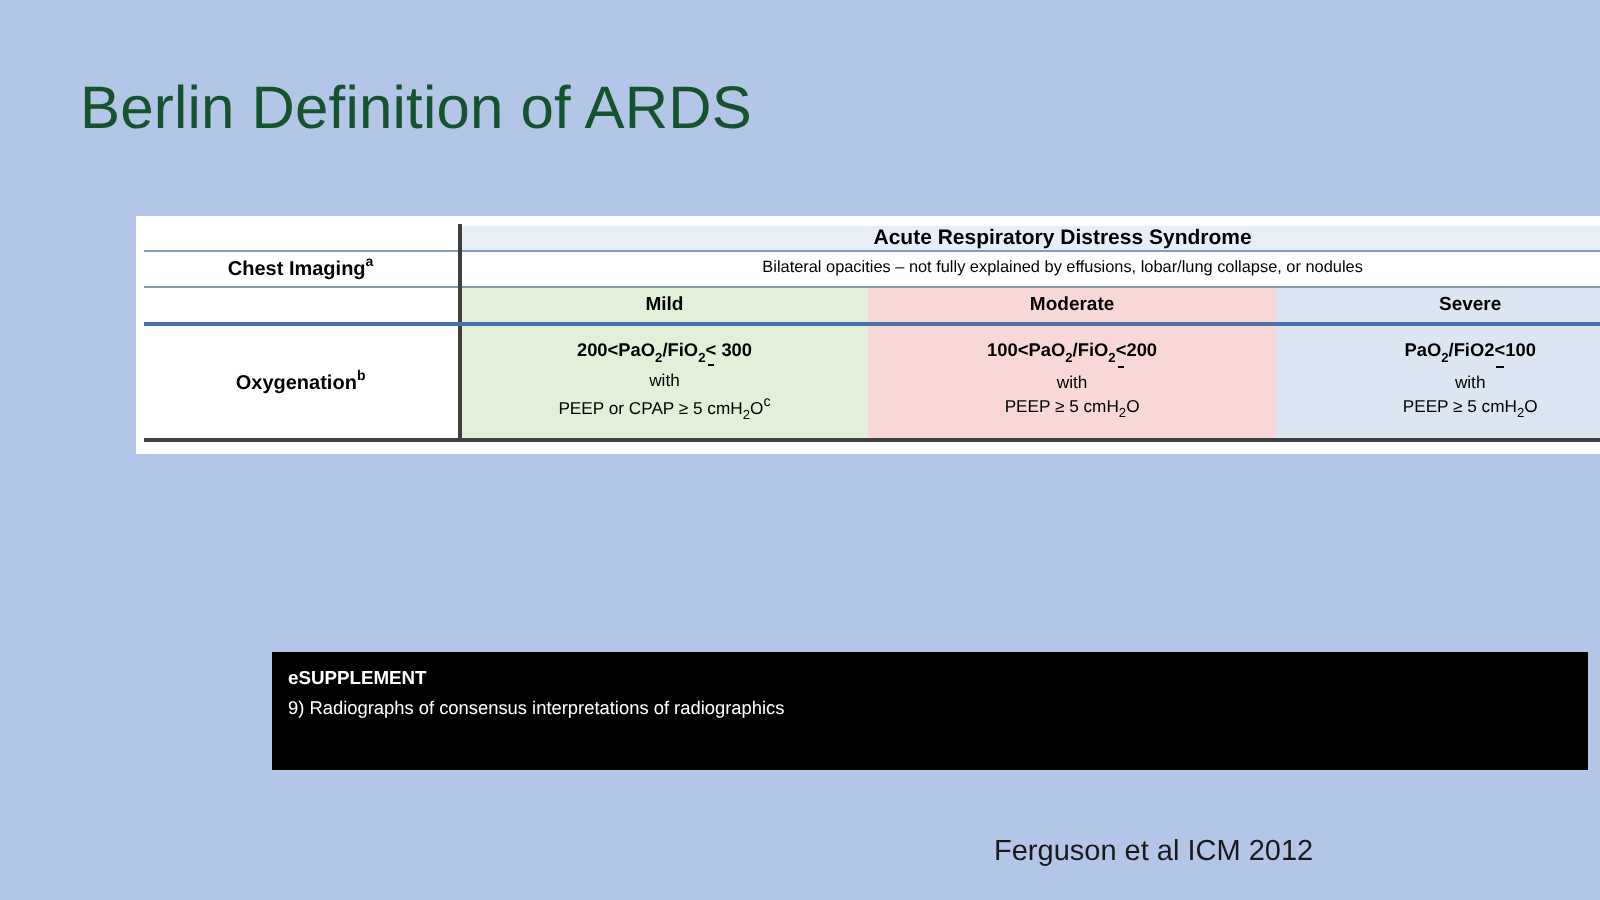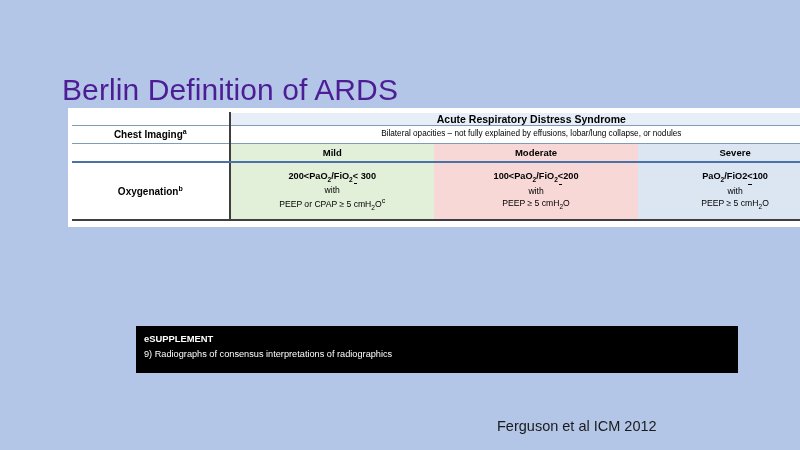--- a/index.html
+++ b/index.html
@@ -12,28 +12,27 @@
     height: 450px;
     background: #b3c6e7;
     font-family: "Liberation Sans", sans-serif;
     overflow: hidden;
     position: relative;
   }
 
   
   .slide-title {
     position: absolute;
-    left: 62px;
+    left: 40px;
     top: 38px;
     font-size: 30px;
     font-weight: 400;
-    color: #4c1d95;
+    color: #14532d;
     letter-spacing: 0.1px;
     white-space: nowrap;
-    margin-top: 35px;
   }
 
   
   .table-card {
     position: absolute;
     left: 68px;
     top: 108px;
     width: 768px;
     background: #ffffff;
     padding: 4px 4px 6px 4px;
@@ -124,25 +123,25 @@
     bottom: -1px;
     height: 1px;
     background: #000;
   }
 
   
   .esupp {
     position: absolute;
     left: 136px;
     top: 326px;
-    width: 602px;
+    width: 658px;
     background: #000000;
     color: #ffffff;
     box-sizing: border-box;
-    padding: 6px 8px 12px 8px;
+    padding: 6px 8px 24px 8px;
     font-size: 9.2px;
     line-height: 1.55;
   }
   .esupp .eshead {
     font-weight: bold;
     font-size: 9.4px;
   }
 
   
   .citation {

